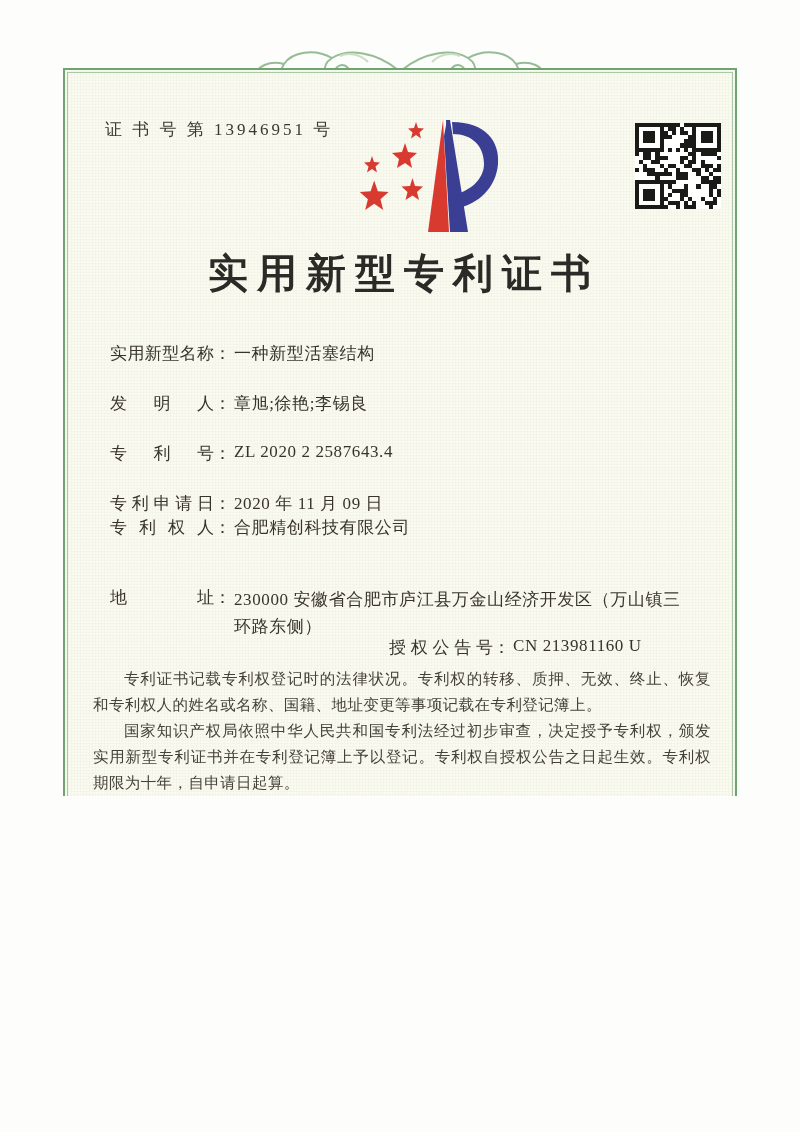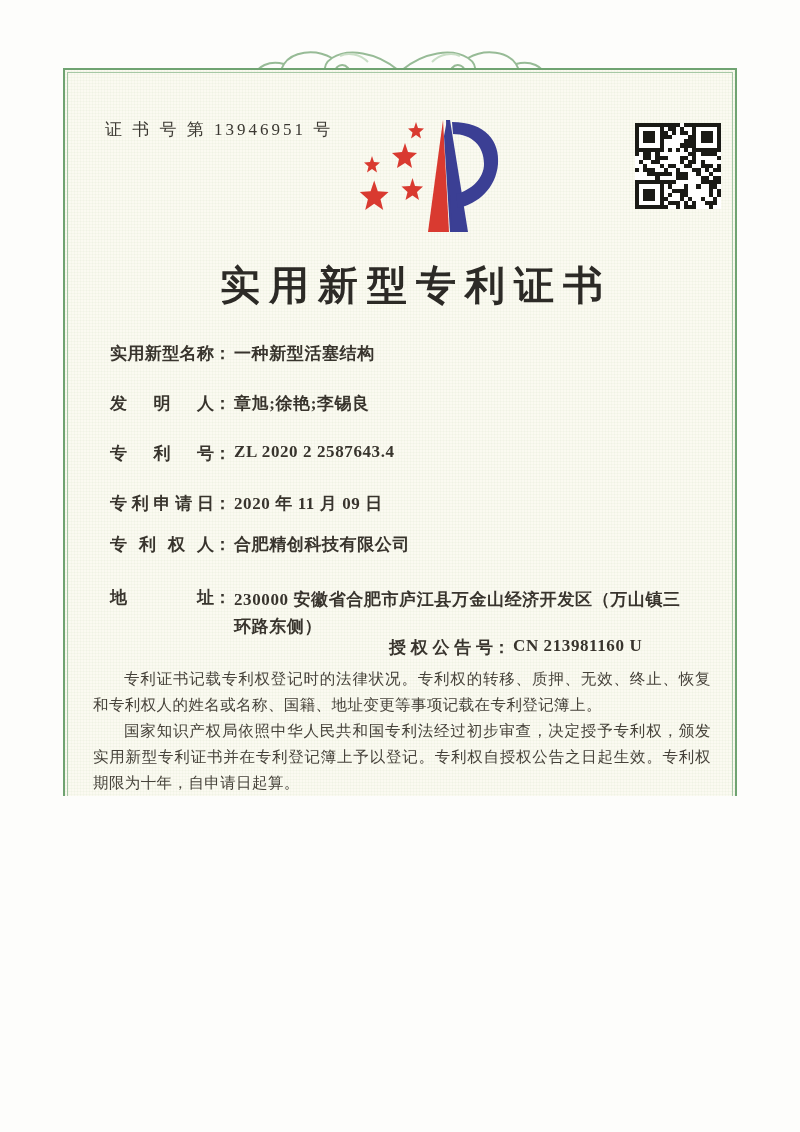--- a/index.html
+++ b/index.html
@@ -29,25 +29,25 @@
     position:absolute;left:40px;top:48px;
     font-size:17px;letter-spacing:3px;color:#3b3832;
   }
 
   .logo{position:absolute;left:275px;top:42px;width:164px;height:130px;}
   .qr{position:absolute;left:570px;top:53px;width:86px;height:86px;}
 
   .title{
     position:absolute;left:0;top:172px;width:100%;
     text-align:center;font-size:40px;font-weight:600;
-    letter-spacing:9px;color:#2c2a26;margin:16px;
+    letter-spacing:9px;color:#2c2a26;margin:4px;
   }
 
   .fields{position:absolute;left:45px;top:0;width:600px;font-size:17px;color:#38342d;}
-  .frow{position:absolute;left:0;white-space:nowrap;font-weight:bold;}
+  .frow{position:absolute;left:0;white-space:nowrap;}
   .flabel{
     display:inline-block;width:104px;
     text-align:justify;text-align-last:justify;
     vertical-align:top;
   }
   .colon{display:inline-block;vertical-align:top;}
   .fvalue{display:inline-block;vertical-align:top;margin-left:3px;letter-spacing:0.6px;}
   .fvalue.wrap{white-space:normal;width:452px;line-height:27px;}
   .pair2{position:absolute;left:279px;top:0;}
 
@@ -371,21 +371,21 @@
       </div>
       <div class="frow" style="top:322px">
         <span class="flabel">发明人</span><span class="colon">：</span><span class="fvalue">章旭;徐艳;李锡良</span>
       </div>
       <div class="frow" style="top:372px">
         <span class="flabel">专利号</span><span class="colon">：</span><span class="fvalue">ZL 2020 2 2587643.4</span>
       </div>
       <div class="frow" style="top:422px">
         <span class="flabel">专利申请日</span><span class="colon">：</span><span class="fvalue">2020 年 11 月 09 日</span>
       </div>
-      <div class="frow" style="top:463px">
+      <div class="frow" style="top:446px">
         <span class="flabel">专利权人</span><span class="colon">：</span><span class="fvalue">合肥精创科技有限公司</span>
       </div>
       <div class="frow" style="top:516px">
         <span class="flabel">地址</span><span class="colon">：</span><span class="fvalue wrap">230000 安徽省合肥市庐江县万金山经济开发区（万山镇三环路东侧）</span>
       </div>
       <div class="frow" style="top:566px">
         <span class="pair2">
           <span class="flabel">授权公告号</span><span class="colon">：</span><span class="fvalue">CN 213981160 U</span>
         </span>
       </div>

